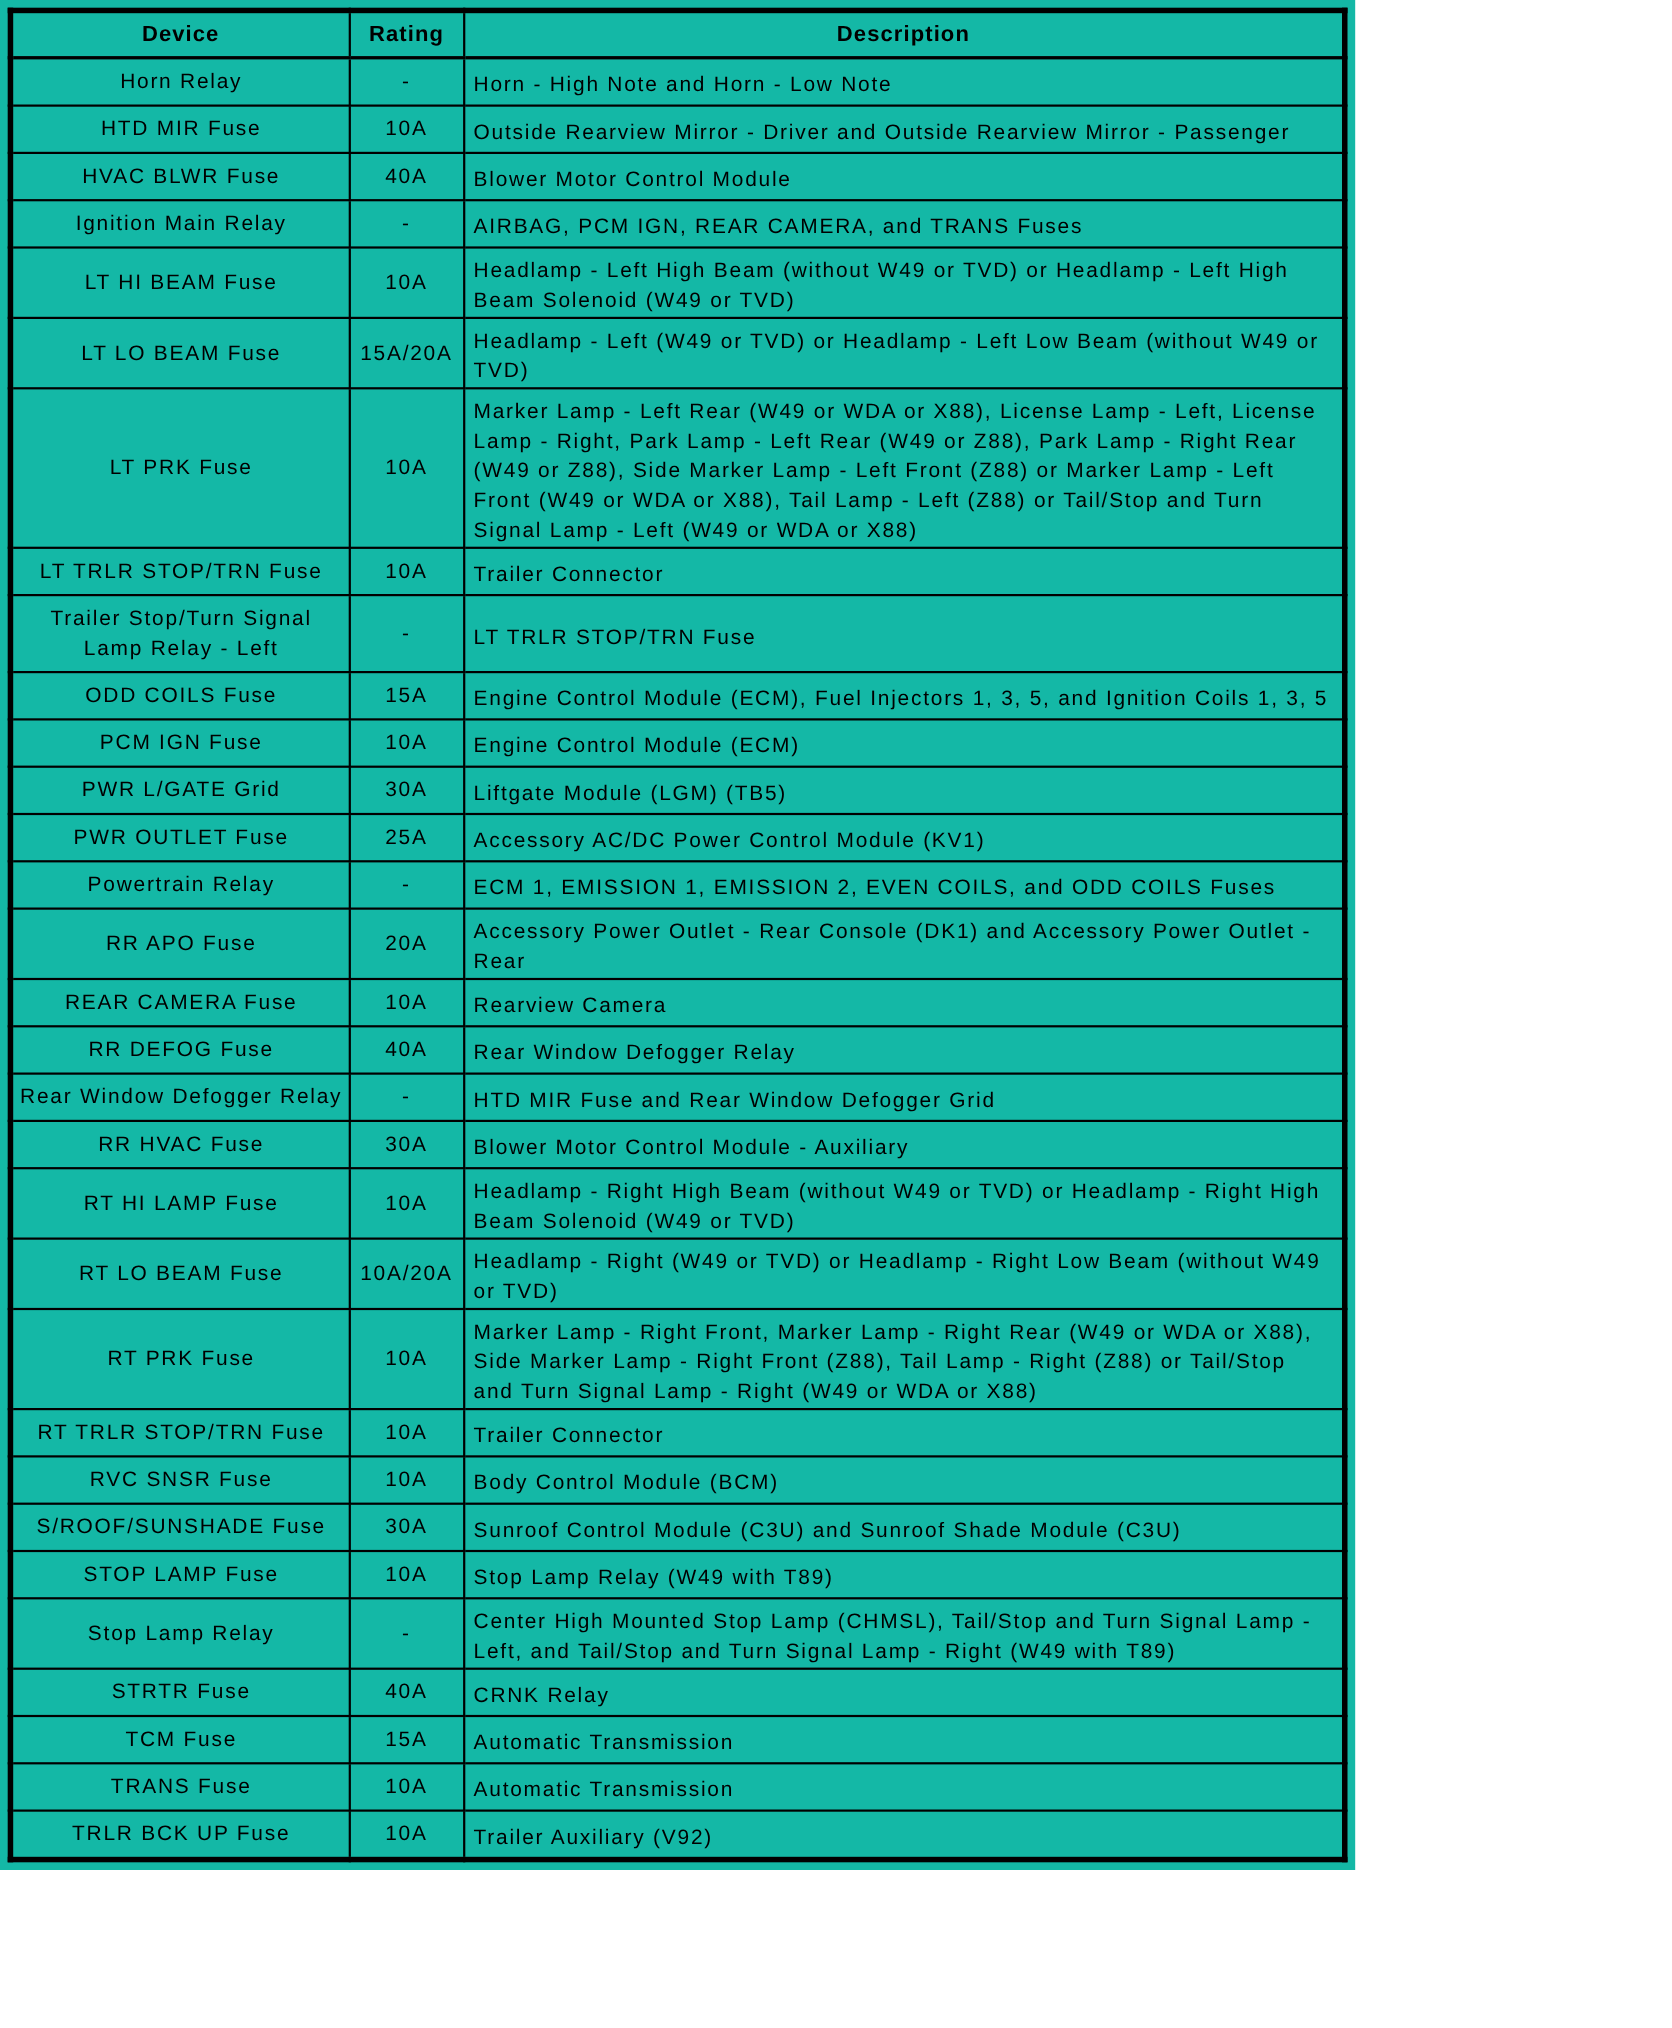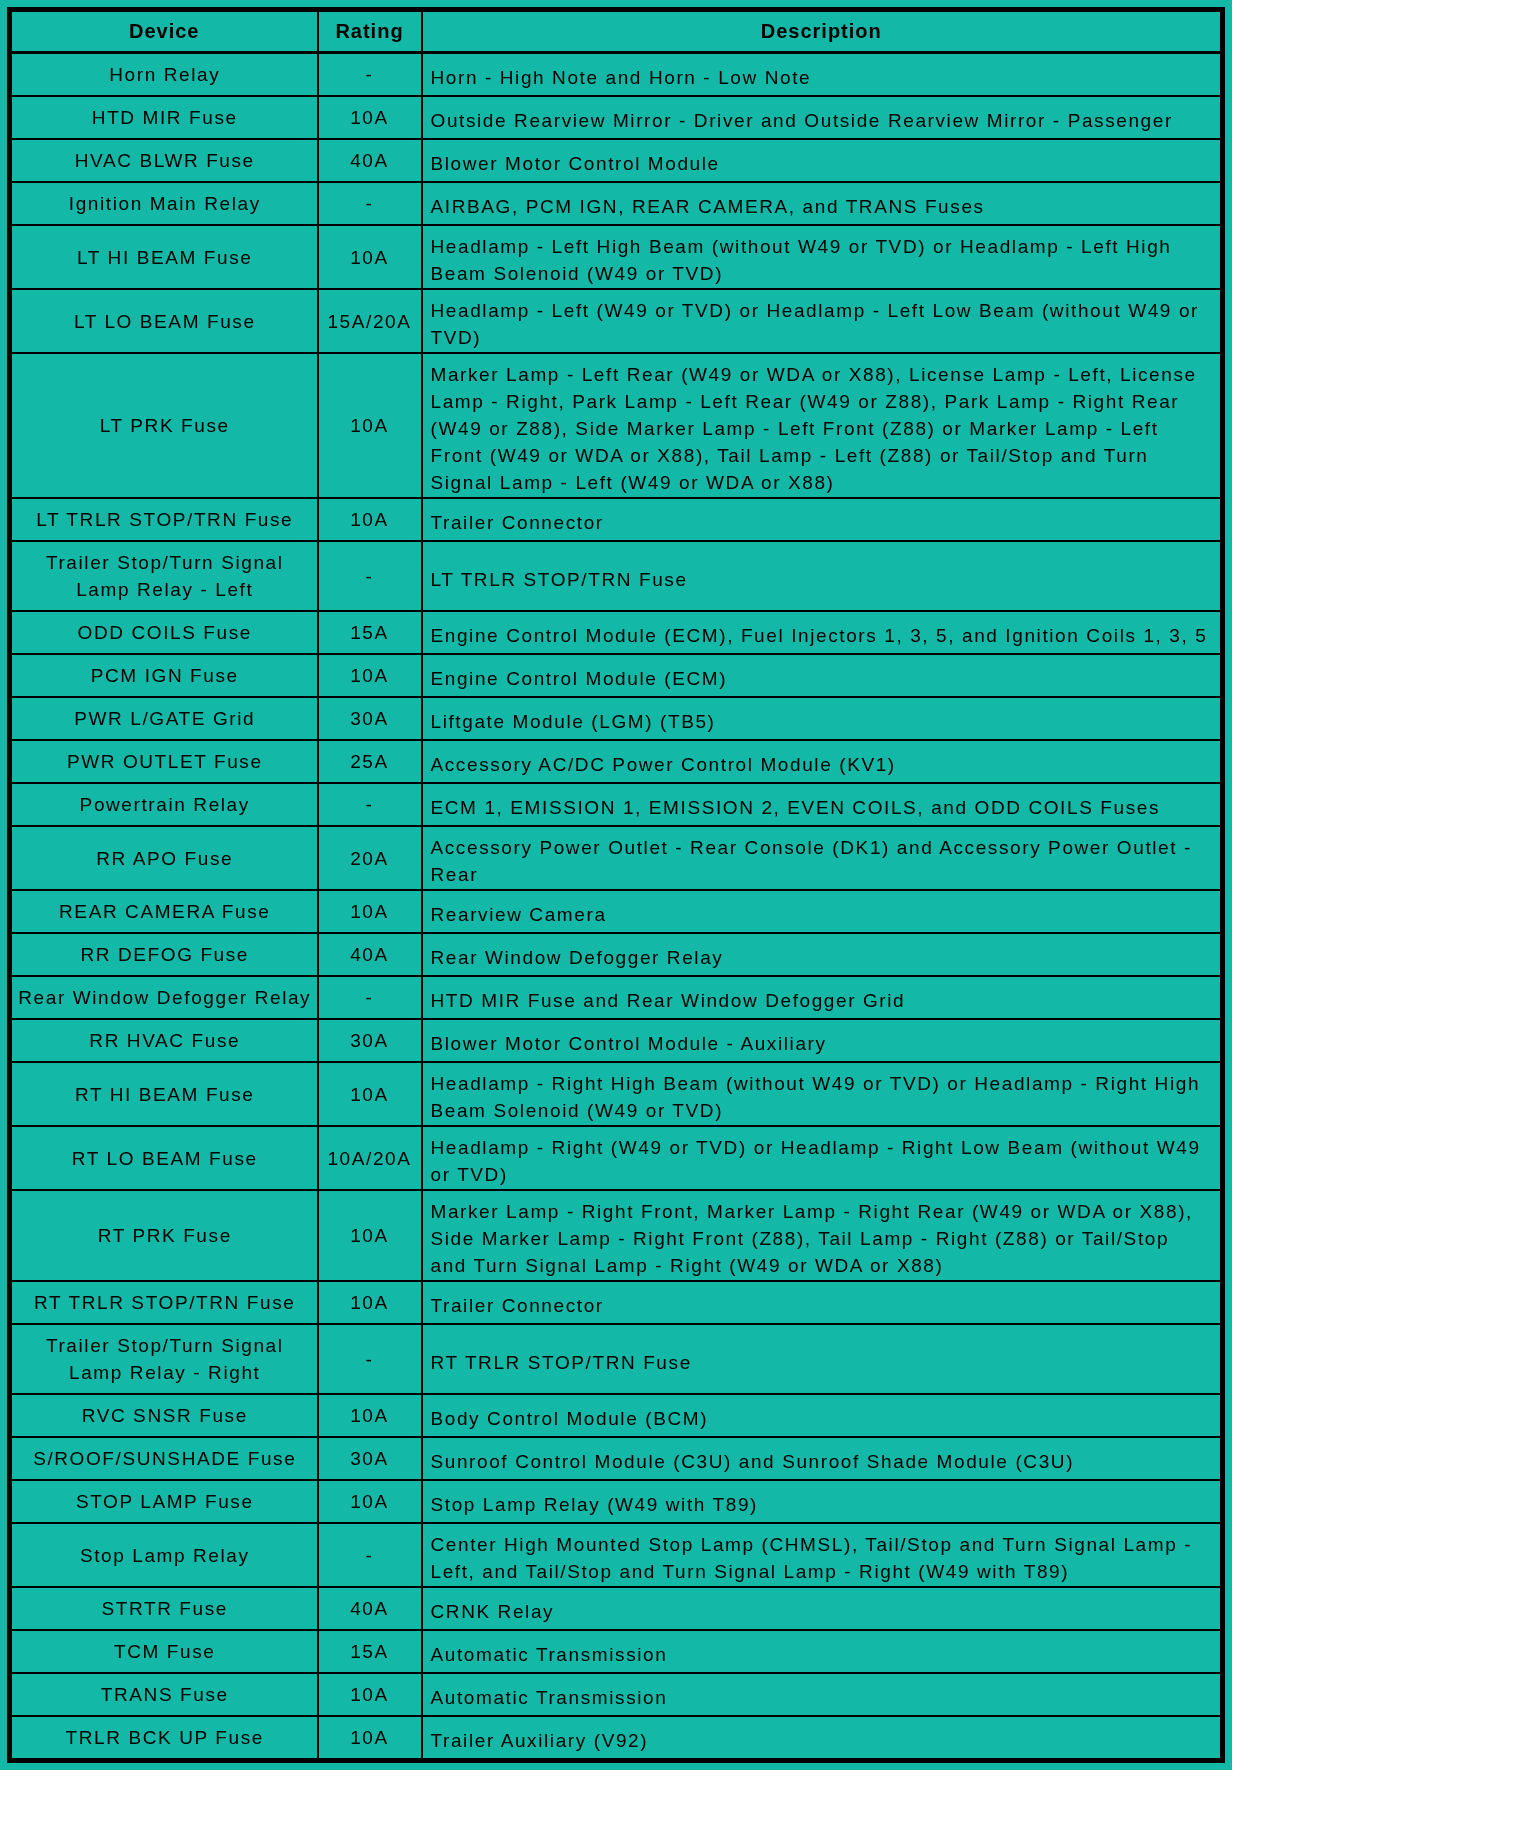--- a/index.html
+++ b/index.html
@@ -181,21 +181,21 @@
     <td class="desc-cell">HTD MIR Fuse and Rear Window Defogger Grid</td>
   </tr>
 
   <tr>
     <td class="device-cell">RR HVAC Fuse</td>
     <td class="rating-cell">30A</td>
     <td class="desc-cell">Blower Motor Control Module - Auxiliary</td>
   </tr>
 
   <tr>
-    <td class="device-cell">RT HI BEAM Fuse</td>
+    <td class="device-cell">RT HI LAMP Fuse</td>
     <td class="rating-cell">10A</td>
     <td class="desc-cell">Headlamp - Right High Beam (without W49 or TVD) or Headlamp - Right High Beam Solenoid (W49 or TVD)</td>
   </tr>
 
   <tr>
     <td class="device-cell">RT LO BEAM Fuse</td>
     <td class="rating-cell">10A/20A</td>
     <td class="desc-cell">Headlamp - Right (W49 or TVD) or Headlamp - Right Low Beam (without W49 or TVD)</td>
   </tr>
 
@@ -204,25 +204,20 @@
     <td class="rating-cell">10A</td>
     <td class="desc-cell">Marker Lamp - Right Front, Marker Lamp - Right Rear (W49 or WDA or X88), Side Marker Lamp - Right Front (Z88), Tail Lamp - Right (Z88) or Tail/Stop and Turn Signal Lamp - Right (W49 or WDA or X88)</td>
   </tr>
 
   <tr>
     <td class="device-cell">RT TRLR STOP/TRN Fuse</td>
     <td class="rating-cell">10A</td>
     <td class="desc-cell">Trailer Connector</td>
   </tr>
 
-  <tr>
-    <td class="device-cell">Trailer Stop/Turn Signal Lamp Relay - Right</td>
-    <td class="rating-cell">-</td>
-    <td class="desc-cell">RT TRLR STOP/TRN Fuse</td>
-  </tr>
 
   <tr>
     <td class="device-cell">RVC SNSR Fuse</td>
     <td class="rating-cell">10A</td>
     <td class="desc-cell">Body Control Module (BCM)</td>
   </tr>
 
   <tr>
     <td class="device-cell">S/ROOF/SUNSHADE Fuse</td>
     <td class="rating-cell">30A</td>

